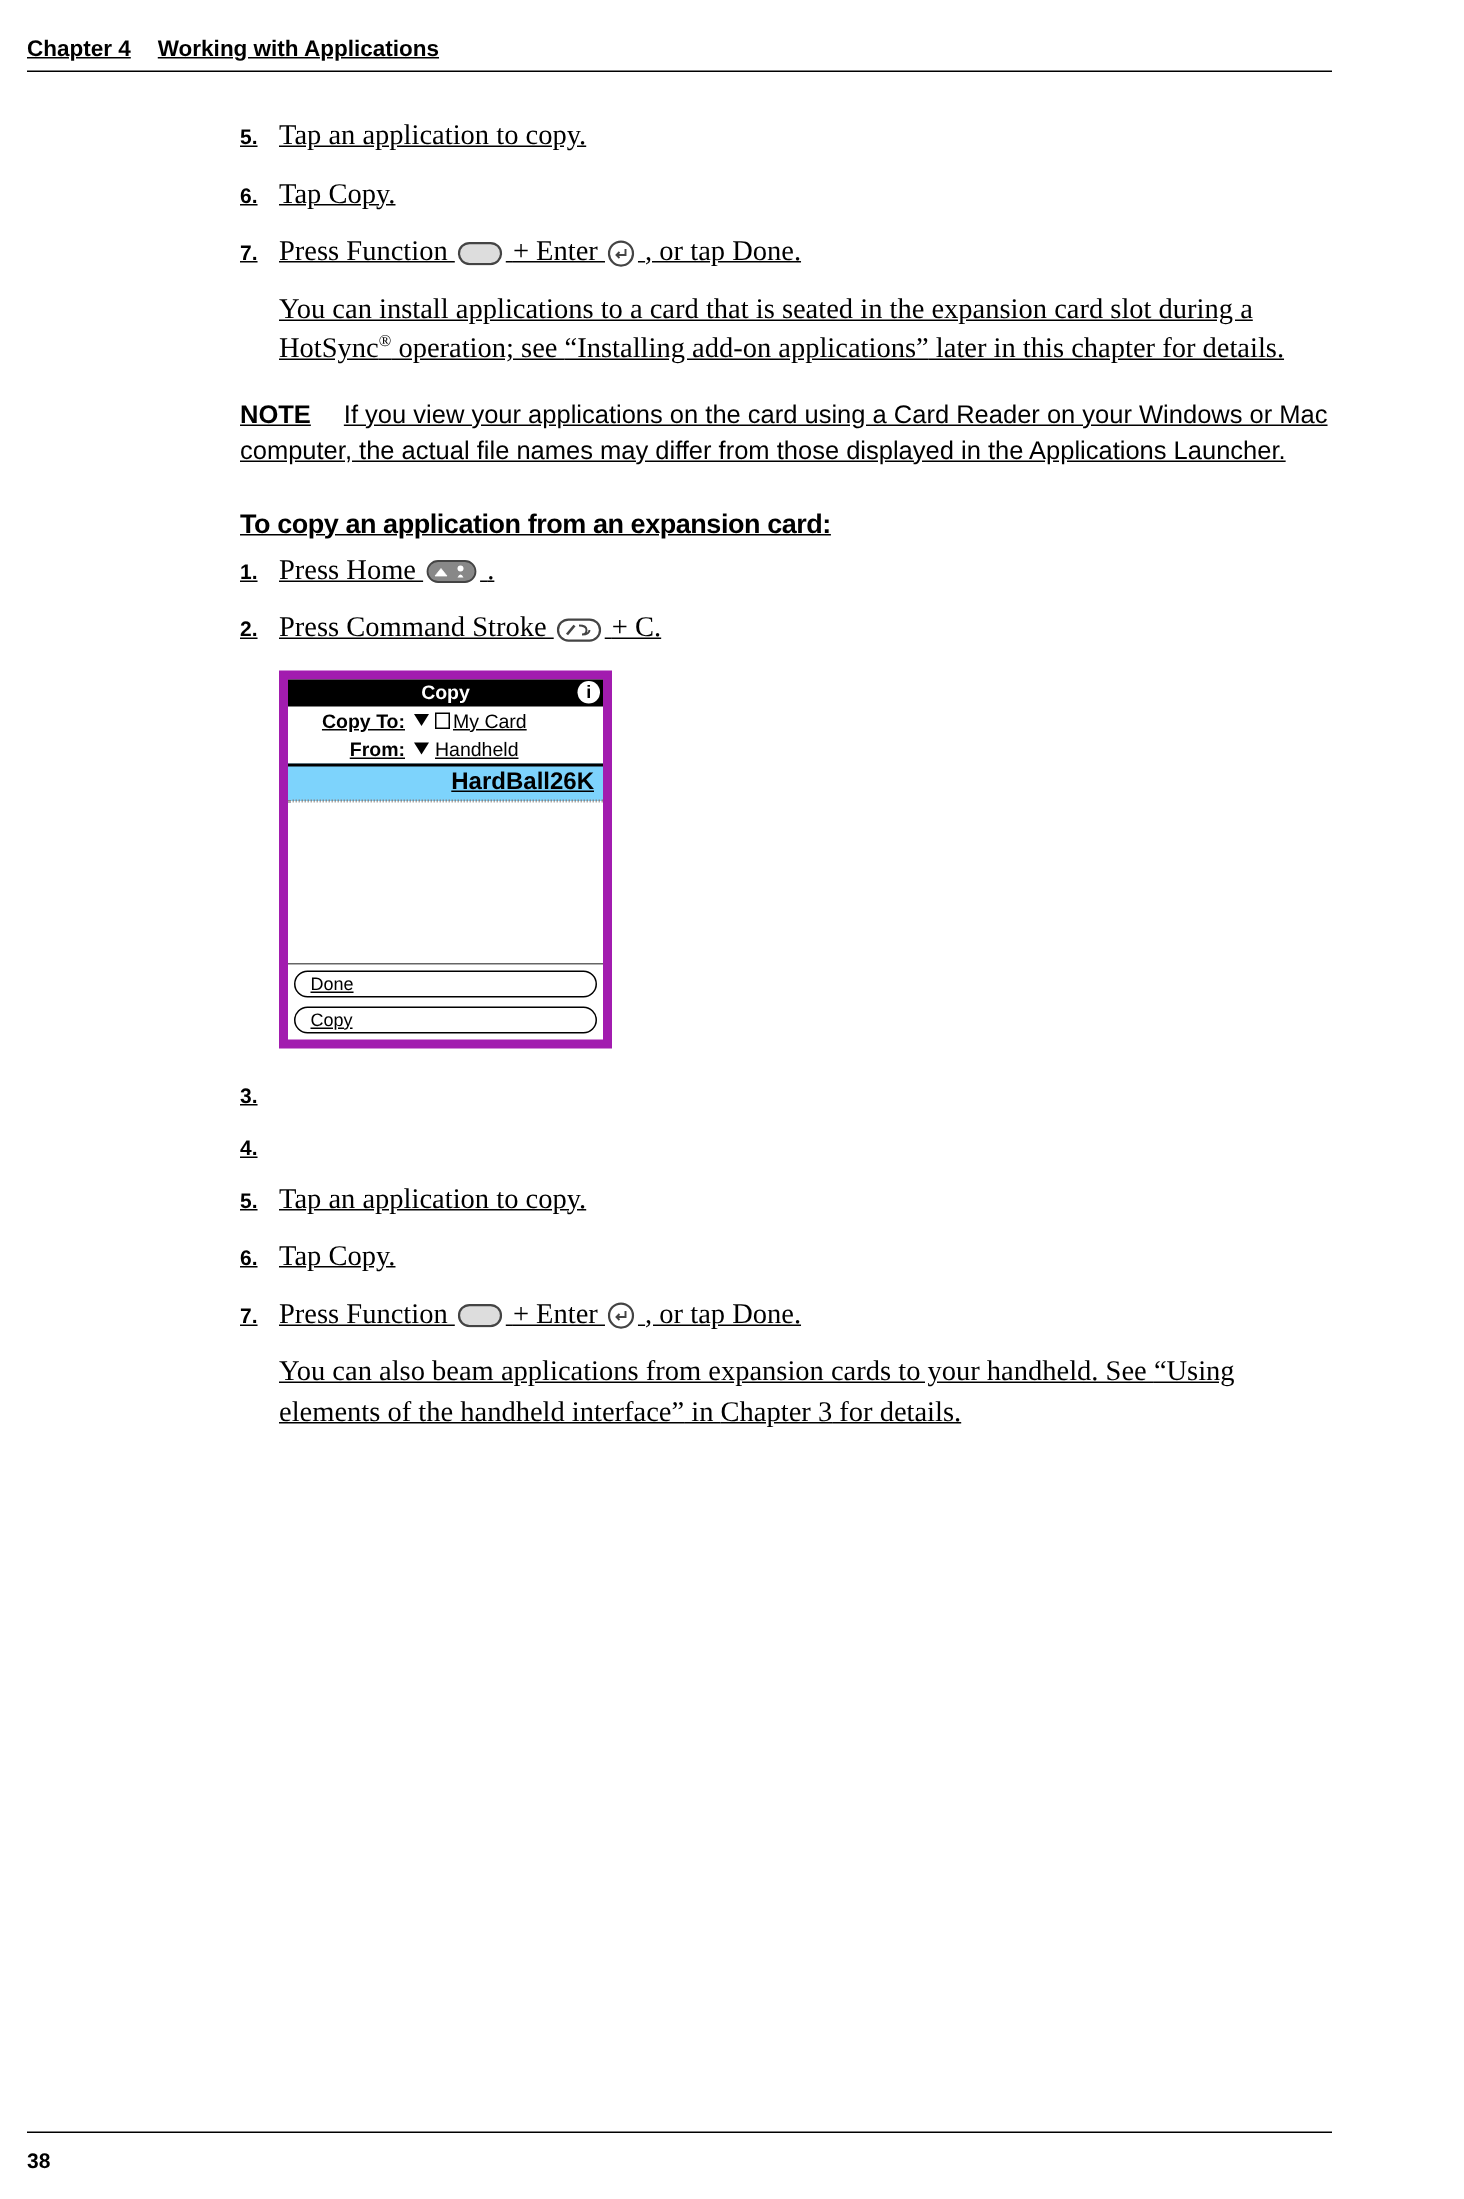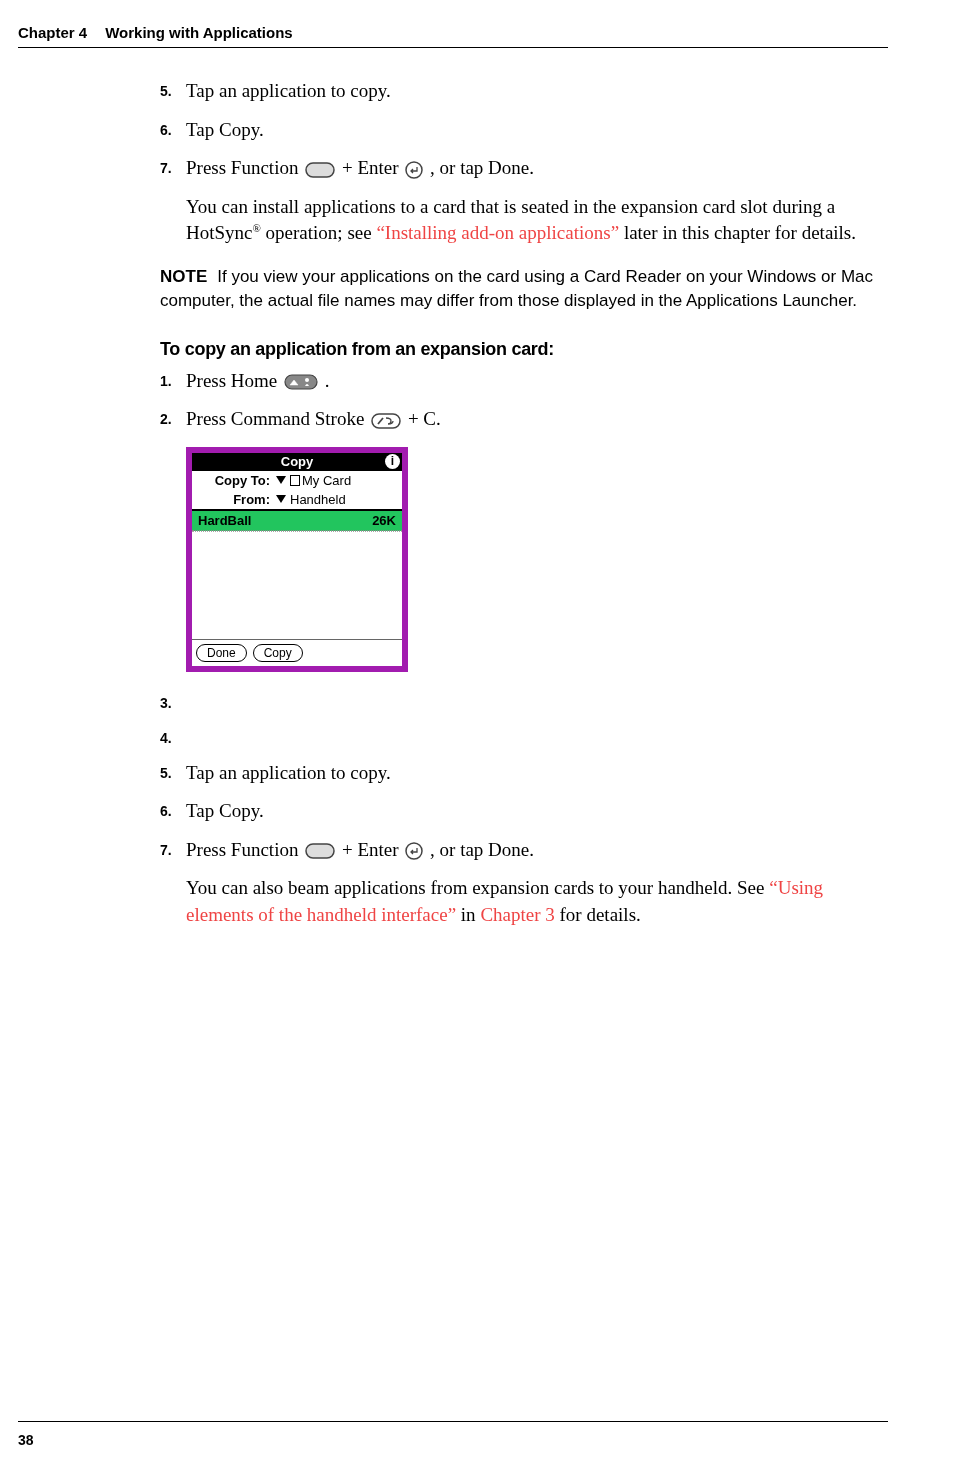--- a/index.html
+++ b/index.html
@@ -1,44 +1,44 @@
 <!DOCTYPE html>
 <html><head>
   <meta charset="utf-8">
   <style>
     * { box-sizing: border-box; margin: 0; padding: 0; }
     html, body { width: 976px; height: 1466px; background: #fff; font-family: Georgia, 'Times New Roman', serif; color: #000; }
-    .page { position: relative; width: 976px; height: 1466px; padding: 24px 88px 42px 18px; }
+    .page { position: relative; width: 976px; height: 1466px; padding: 24px 88px 42px 18px; text-decoration: underline; }
     .header { display: flex; align-items: baseline; border-bottom: 1px solid #000; padding-bottom: 6px; margin-bottom: 30px; }
     .header .chapter { font-family: Arial, Helvetica, sans-serif; font-weight: bold; font-size: 15px; margin-right: 18px; }
     .header .title { font-family: Arial, Helvetica, sans-serif; font-weight: bold; font-size: 15px; }
     .content { padding-left: 142px; }
     .ol-body { font-size: 19px; line-height: 1.35; }
     .li { display: flex; margin-bottom: 12px; }
     .ln { font-family: Arial, Helvetica, sans-serif; font-weight: bold; font-size: 14px; min-width: 26px; padding-top: 4px; }
     .lt { font-family: 'Palatino Linotype', Palatino, Georgia, serif; font-size: 19px; line-height: 1.4; }
     .lt p { margin-top: 12px; }
     .icon { display: inline-flex; align-items: center; justify-content: center; vertical-align: middle; margin: 0 2px; }
     .icon svg { display: block; }
-    .link { color: #ef4444; }
+    .link { color: #000000; }
     .note-block { font-family: Arial, Helvetica, sans-serif; font-size: 17px; line-height: 1.4; margin: 18px 0 26px 0; }
-    .note-label { font-weight: bold; margin-right: 10px; }
+    .note-label { font-weight: bold; margin-right: 22px; }
     .subhead { font-family: Arial, Helvetica, sans-serif; font-weight: bold; font-size: 18px; letter-spacing: -0.3px; margin-bottom: 8px; font-stretch: condensed; }
     .screenshot { margin: 14px 0 18px 26px; }
     .ss { width: 222px; border: 6px solid #a21caf; background: #fff; font-family: Arial, Helvetica, sans-serif; font-size: 13px; }
     .ss-title { background: #000; color: #fff; display: flex; align-items: center; justify-content: center; position: relative; height: 18px; font-weight: bold; }
     .ss-info { position: absolute; right: 2px; top: 1px; width: 15px; height: 15px; border-radius: 50%; background: #fff; color: #000; font-weight: bold; text-align: center; line-height: 15px; font-size: 12px; }
     .ss-field { display: flex; padding: 2px 6px; }
     .ss-lbl { font-weight: bold; width: 72px; text-align: right; margin-right: 6px; }
     .ss-val { display: flex; align-items: center; }
     .down-tri { display: inline-block; width: 0; height: 0; border-left: 5px solid transparent; border-right: 5px solid transparent; border-top: 8px solid #000; margin-right: 4px; }
     .ss-cardicon { display: inline-block; width: 10px; height: 11px; border: 1px solid #000; margin-right: 2px; position: relative; }
-    .ss-row { border-top: 2px solid #000; border-bottom: 1px dotted #888; background: #22c55e; display: flex; justify-content: space-between; padding: 2px 6px; font-weight: bold; font-size: 13px; }
+    .ss-row { border-top: 2px solid #000; border-bottom: 1px dotted #888; background: #7dd3fc; display: flex; justify-content: flex-end; padding: 2px 6px; font-weight: bold; font-size: 16px; }
     .ss-empty { height: 108px; border-top: 1px dotted #aaa; }
-    .ss-footer { display: flex; gap: 6px; padding: 4px; border-top: 1px solid #666; }
+    .ss-footer { display: flex; gap: 6px; padding: 4px; border-top: 1px solid #666; flex-direction: column; }
     .ss-btn { border: 1.5px solid #000; border-radius: 9px; padding: 1px 10px; font-size: 12px; background: #fff; }
     .page-num { position: absolute; bottom: 18px; left: 18px; font-family: Arial, Helvetica, sans-serif; font-weight: bold; font-size: 14px; }
     .bottom-rule { position: absolute; bottom: 44px; left: 18px; right: 88px; border-top: 1px solid #000; }
   </style>
 </head>
 <body>
 
 <div class="page">
   <div class="header">
     <span class="chapter">Chapter 4</span>

